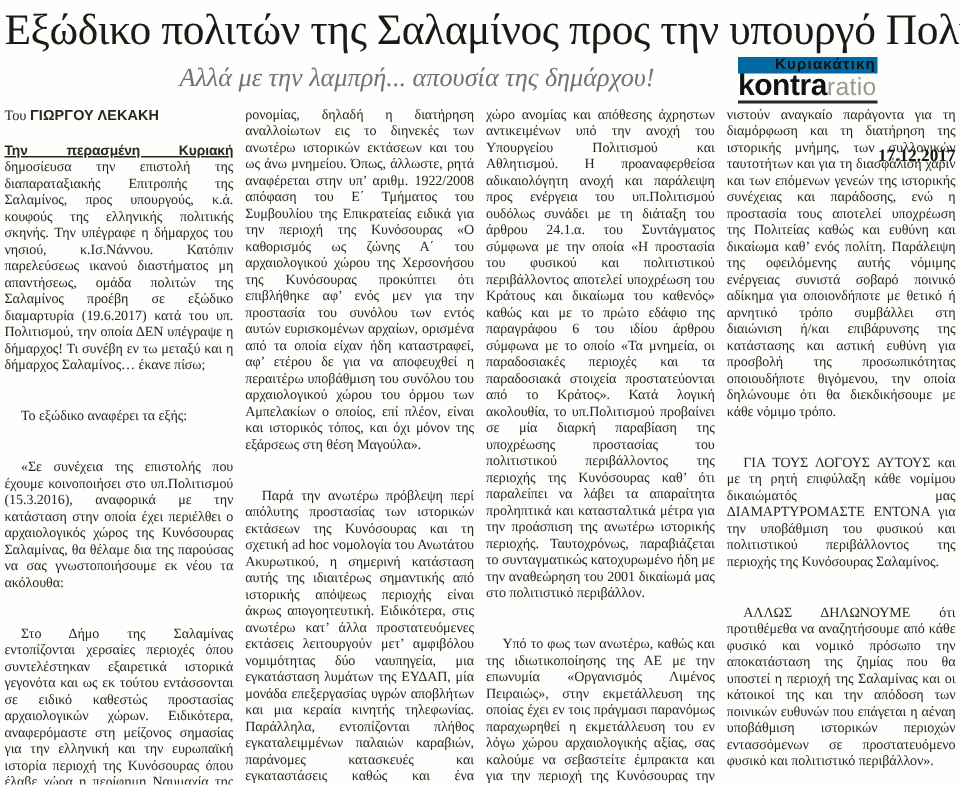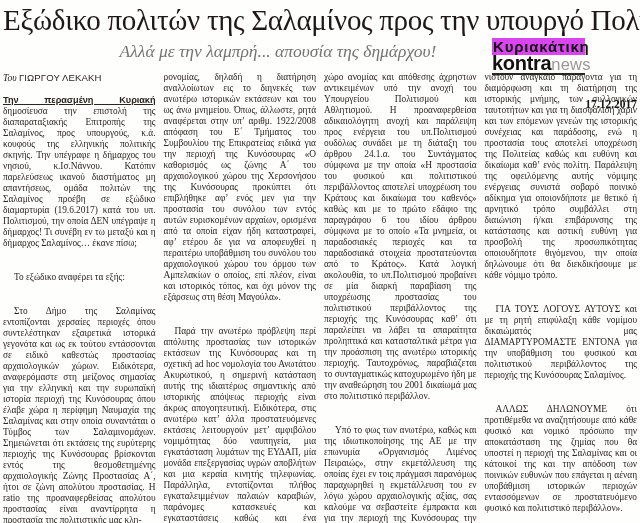--- a/index.html
+++ b/index.html
@@ -17,74 +17,75 @@
     font-family: "Liberation Serif", "DejaVu Serif", serif;
   }
 
   .subhead { position: relative; height: 30px; margin-top: 1px; }
   .subtitle {
     position: absolute; left: 60px; width: 430px; top: 3px;
     font-style: italic; font-size: 17.5px; text-align: center; color: #737373;
   }
   .masthead { position: absolute; right: 52px; top: 0; width: 93px; text-align: left; }
   .edition {
-    display: block; background: #d946ef; color: #121110;
+    display: block; background: #0369a1; color: #121110;
     font-family: "Liberation Sans", sans-serif; font-weight: bold;
-    font-size: 15px; letter-spacing: 0.8px; text-align: left; padding: 0 1px;
+    font-size: 10px; letter-spacing: 0.8px; text-align: right; padding: 0 1px;
   }
   .brand {
     border-bottom: 2px solid #2a2623; line-height: 17px;
     font-family: "Liberation Sans", sans-serif; white-space: nowrap;
   }
   .brand-bold { font-weight: 900; font-size: 20px; color: #141210; letter-spacing: -0.3px; }
   .brand-light { font-weight: 400; font-size: 16.5px; color: #9b9893; letter-spacing: 0.2px; }
   .date {
     position: absolute; right: 0; top: 12px;
     font-family: Liberation Serif, serif; font-weight: bold; font-size: 11.5px; color: #181512; margin-top: 48px;
   }
 
   .columns { display: flex; gap: 8px; margin-top: 4px; }
   .col {
     flex: 1 1 0; min-width: 0;
     font-size: 9.4px; line-height: 11px; letter-spacing: -0.05px;
     text-align: justify; color: #2b2520;
   }
   .byline { margin-bottom: 12px; font-size: 9.6px; }
-  .byline-prefix { font-style: italic; }
-  .byline-name { font-family: "Liberation Sans", sans-serif; font-weight: normal; letter-spacing: 0.1px; margin-top: 38px; }
+  .byline-prefix { }
+  .byline-name { font-family: "Liberation Sans", sans-serif; font-weight: bold; letter-spacing: 0.1px; margin-top: 38px; }
 
   .para { margin: 0; }
   .para.indent { text-indent: 11px; margin-top: 23px; }
   .lead { font-family: "Liberation Sans", sans-serif; font-weight: bold; font-size: 9.2px; text-decoration: underline; }
 </style>
 </head>
 <body>
 
 <div class="page">
 
   <h1 class="headline">Εξώδικο πολιτών της Σαλαμίνος προς την υπουργό Πολιτισμού</h1>
 
   <div class="subhead">
     <div class="subtitle">Αλλά με την λαμπρή... απουσία της δημάρχου!</div>
     <div class="masthead">
       <span class="edition">Κυριακάτικη</span>
-      <div class="brand"><span class="brand-bold">kontra</span><span class="brand-light">news</span></div>
+      <div class="brand"><span class="brand-bold">kontra</span><span class="brand-light">ratio</span></div>
     </div>
     <div class="date">17.12.2017</div>
   </div>
 
   <div class="columns">
     <div class="col">
       <div class="byline">
         <span class="byline-prefix">Του</span>
         <span class="byline-name">ΓΙΩΡΓΟΥ ΛΕΚΑΚΗ</span>
       </div>
       <div class="paras">
           <p class="para"><span class="lead">Την περασμένη Κυριακή </span>δημοσίευσα την επιστολή της διαπαραταξιακής Επιτροπής της Σαλαμίνος, προς υπουργούς, κ.ά. κουφούς της ελληνικής πολιτικής σκηνής. Την υπέγραφε η δήμαρχος του νησιού, κ.Ισ.Νάννου. Κατόπιν παρελεύσεως ικανού διαστήματος μη απαντήσεως, ομάδα πολιτών της Σαλαμίνος προέβη σε εξώδικο διαμαρτυρία (19.6.2017) κατά του υπ. Πολιτισμού, την οποία ΔΕΝ υπέγραψε η δήμαρχος! Τι συνέβη εν τω μεταξύ και η δήμαρχος Σαλαμίνος… έκανε πίσω;</p>
           <p class="para indent">Το εξώδικο αναφέρει τα εξής:</p>
+          <p class="para indent">«Σε συνέχεια της επιστολής που έχουμε κοινοποιήσει στο υπ.Πολιτισμού (15.3.2016), αναφορικά με την κατάσταση στην οποία έχει περιέλθει ο αρχαιολογικός χώρος της Κυνόσουρας Σαλαμίνας, θα θέλαμε δια της παρούσας να σας γνωστοποιήσουμε εκ νέου τα ακόλουθα:</p>
           <p class="para indent">Στο Δήμο της Σαλαμίνας εντοπίζονται χερσαίες περιοχές όπου συντελέστηκαν εξαιρετικά ιστορικά γεγονότα και ως εκ τούτου εντάσσονται σε ειδικό καθεστώς προστασίας αρχαιολογικών χώρων. Ειδικότερα, αναφερόμαστε στη μείζονος σημασίας για την ελληνική και την ευρωπαϊκή ιστορία περιοχή της Κυνόσουρας όπου έλαβε χώρα η περίφημη Ναυμαχία της Σαλαμίνας και στην οποία συναντάται ο Τύμβος των Σαλαμινομάχων. Σημειώνεται ότι εκτάσεις της ευρύτερης περιοχής της Κυνόσουρας βρίσκονται εντός της θεσμοθετημένης αρχαιολογικής Ζώνης Προστασίας Α΄, ήτοι σε ζώνη απολύτου προστασίας. Η ratio της προαναφερθείσας απολύτου προστασίας είναι αναντίρρητα η προστασία της πολιτιστικής μας κλη-</p>
         </div>
     </div>
     <div class="col">
       <div class="paras">
           <p class="para">ρονομίας, δηλαδή η διατήρηση αναλλοίωτων εις το διηνεκές των ανωτέρω ιστορικών εκτάσεων και του ως άνω μνημείου. Όπως, άλλωστε, ρητά αναφέρεται στην υπ’ αριθμ. 1922/2008 απόφαση του Ε΄ Τμήματος του Συμβουλίου της Επικρατείας ειδικά για την περιοχή της Κυνόσουρας «Ο καθορισμός ως ζώνης Α΄ του αρχαιολογικού χώρου της Χερσονήσου της Κυνόσουρας προκύπτει ότι επιβλήθηκε αφ’ ενός μεν για την προστασία του συνόλου των εντός αυτών ευρισκομένων αρχαίων, ορισμένα από τα οποία είχαν ήδη καταστραφεί, αφ’ ετέρου δε για να αποφευχθεί η περαιτέρω υποβάθμιση του συνόλου του αρχαιολογικού χώρου του όρμου των Αμπελακίων ο οποίος, επί πλέον, είναι και ιστορικός τόπος, και όχι μόνον της εξάρσεως στη θέση Μαγούλα».</p>
           <p class="para indent">Παρά την ανωτέρω πρόβλεψη περί απόλυτης προστασίας των ιστορικών εκτάσεων της Κυνόσουρας και τη σχετική ad hoc νομολογία του Ανωτάτου Ακυρωτικού, η σημερινή κατάσταση αυτής της ιδιαιτέρως σημαντικής από ιστορικής απόψεως περιοχής είναι άκρως απογοητευτική. Ειδικότερα, στις ανωτέρω κατ’ άλλα προστατευόμενες εκτάσεις λειτουργούν μετ’ αμφιβόλου νομιμότητας δύο ναυπηγεία, μια εγκατάσταση λυμάτων της ΕΥΔΑΠ, μία μονάδα επεξεργασίας υγρών αποβλήτων και μια κεραία κινητής τηλεφωνίας. Παράλληλα, εντοπίζονται πλήθος εγκαταλειμμένων παλαιών καραβιών, παράνομες κατασκευές και εγκαταστάσεις καθώς και ένα εγκαταλειμμένο λατομείο. Είναι δε αξιοσημείωτο ότι ο χώρος από λίκνο του πολιτισμού έχει μετατραπεί μοιραία σε έναν απέραντο</p>
         </div>
     </div>
     <div class="col">

